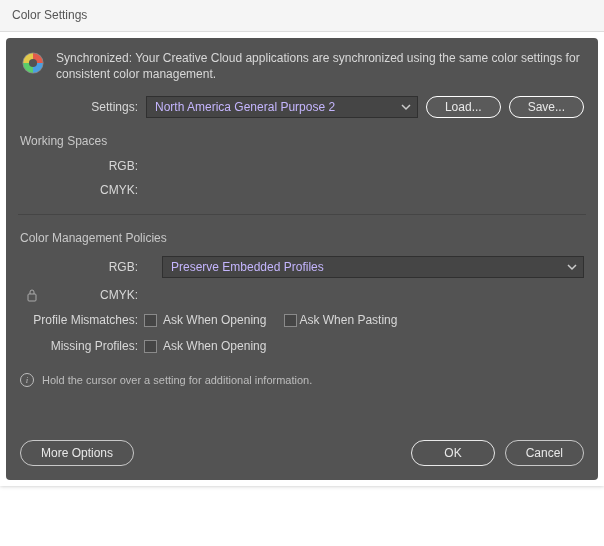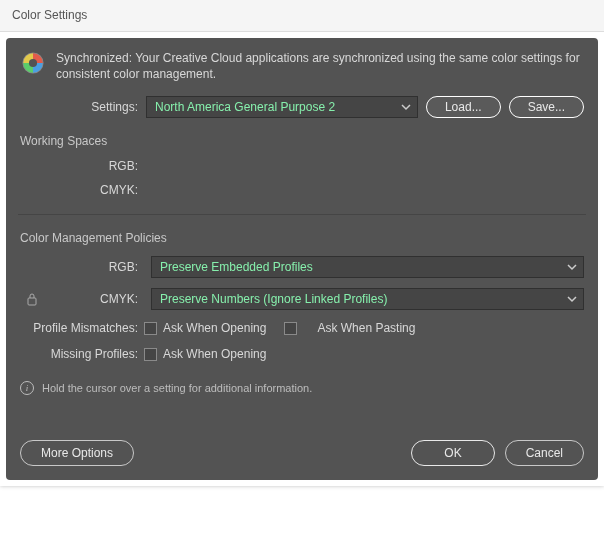--- a/index.html
+++ b/index.html
@@ -5,27 +5,27 @@
 * { box-sizing: border-box; margin: 0; padding: 0; font-family: "Segoe UI", Arial, sans-serif; }
 body { width: 604px; height: 546px; background: #fff; overflow: hidden; }
 .window { width: 604px; height: 486px; background: #fff; box-shadow: 0 0 4px rgba(0,0,0,0.25); display: flex; flex-direction: column; }
 .titlebar { height: 32px; padding: 8px 12px; font-size: 12px; color: #555; background: #f5f5f5; border-bottom: 1px solid #ddd; }
 .panel { flex: 1; margin: 6px; background: #535353; border-radius: 4px; padding: 12px 14px 14px; display: flex; flex-direction: column; color: #d8d8d8; font-size: 12px; position: relative; }
 .sync-row { display: flex; gap: 10px; align-items: flex-start; margin-bottom: 10px; }
 .sync-icon svg { width: 26px; height: 26px; }
 .sync-text { flex: 1; line-height: 1.35; font-size: 12px; color: #d8d8d8; }
 .settings-row { display: flex; align-items: center; gap: 8px; margin: 4px 0 12px; }
 .label-col { width: 118px; text-align: right; font-size: 12px; color: #d8d8d8; }
-.dropdown { background: #454545; border: 1px solid #303030; height: 22px; display: flex; align-items: center; padding: 0 8px; font-size: 12px; color: #86efac; position: relative; cursor: pointer; }
+.dropdown { background: #454545; border: 1px solid #303030; height: 22px; display: flex; align-items: center; padding: 0 8px; font-size: 12px; color: #c4b5fd; position: relative; cursor: pointer; }
 .dropdown .chev { position: absolute; right: 6px; top: 50%; transform: translateY(-50%); }
 .dropdown.settings { flex: 1; max-width: 272px; }
 .dropdown.wide { flex: 1; }
 .btn-small { height: 22px; padding: 0 18px; background: #5a5a5a; border: 1px solid #ffffff; border-radius: 11px; color: #e8e8e8; font-size: 12px; cursor: pointer; display: flex; align-items: center; justify-content: center; min-width: 72px; }
 .section-title { font-size: 12px; color: #c8c8c8; margin: 4px 0 6px; }
-.field-row { display: flex; align-items: center; gap: 13px; margin: 5px 0; }
+.field-row { display: flex; align-items: center; gap: 24px; margin: 5px 0; }
 .divider { height: 1px; background: #454545; margin: 12px -2px; }
 .checkbox { width: 13px; height: 13px; border: 1px solid #8a8a8a; background: #454545; display: inline-block; cursor: pointer; }
 .ck-row { display: flex; align-items: center; gap: 6px; margin: 6px 0; }
 .ck-group { display: flex; gap: 18px; }
 .lock-icon { position: absolute; left: 4px; width: 16px; display: flex; justify-content: center; color: #aaa; }
 .info-row { display: flex; align-items: center; gap: 8px; margin-top: 14px; font-size: 11px; color: #bdbdbd; }
 .info-icon { width: 14px; height: 14px; border: 1px solid #bdbdbd; border-radius: 50%; display: flex; align-items: center; justify-content: center; font-size: 9px; font-style: italic; font-family: Georgia, serif; }
 .footer { margin-top: auto; display: flex; align-items: center; padding-top: 16px; }
 .btn-pill { height: 26px; padding: 0 20px; border-radius: 13px; border: 1px solid #c8c8c8; background: transparent; color: #e8e8e8; font-size: 12px; cursor: pointer; display: flex; align-items: center; }
 .btn-pill.primary { border: 1.5px solid #e8e8e8; padding: 0 32px; }
@@ -91,38 +91,30 @@
       </div>
     </div>
     <div class="field-row cm-row">
       <span class="lock-icon">
         <svg width="12" height="14" viewBox="0 0 12 14">
             <rect x="2" y="6" width="8" height="7" rx="1" fill="none" stroke="#aaa" stroke-width="1"></rect>
             <path d="M4 6 V4 a2 2 0 0 1 4 0 V6" fill="none" stroke="#aaa" stroke-width="1"></path>
           </svg>
       </span>
       <div class="label-col">CMYK:</div>
-      <div class="dropdown wide">
-        <span>Preserve Numbers (Ignore Linked Profiles)</span>
-        <span class="chev">
-            <svg viewBox="0 0 10 10">
-              <path d="M1 3 L5 7 L9 3" fill="none" stroke="#ccc" stroke-width="1.5"></path>
-            </svg>
-          </span>
-      </div>
     </div>
 
     <div class="ck-row">
       <div class="label-col">Profile Mismatches:</div>
       <div class="ck-group">
         <label style="display:flex;align-items:center;gap:6px;">
           <span class="checkbox"></span>
           <span>Ask When Opening</span>
         </label>
-        <label style="display:flex;align-items:flex-end;gap:20px;">
+        <label style="display:flex;align-items:flex-end;gap:2px;">
           <span class="checkbox"></span>
           <span>Ask When Pasting</span>
         </label>
       </div>
     </div>
 
     <div class="ck-row">
       <div class="label-col">Missing Profiles:</div>
       <label style="display:flex;align-items:center;gap:6px;">
         <span class="checkbox"></span>

